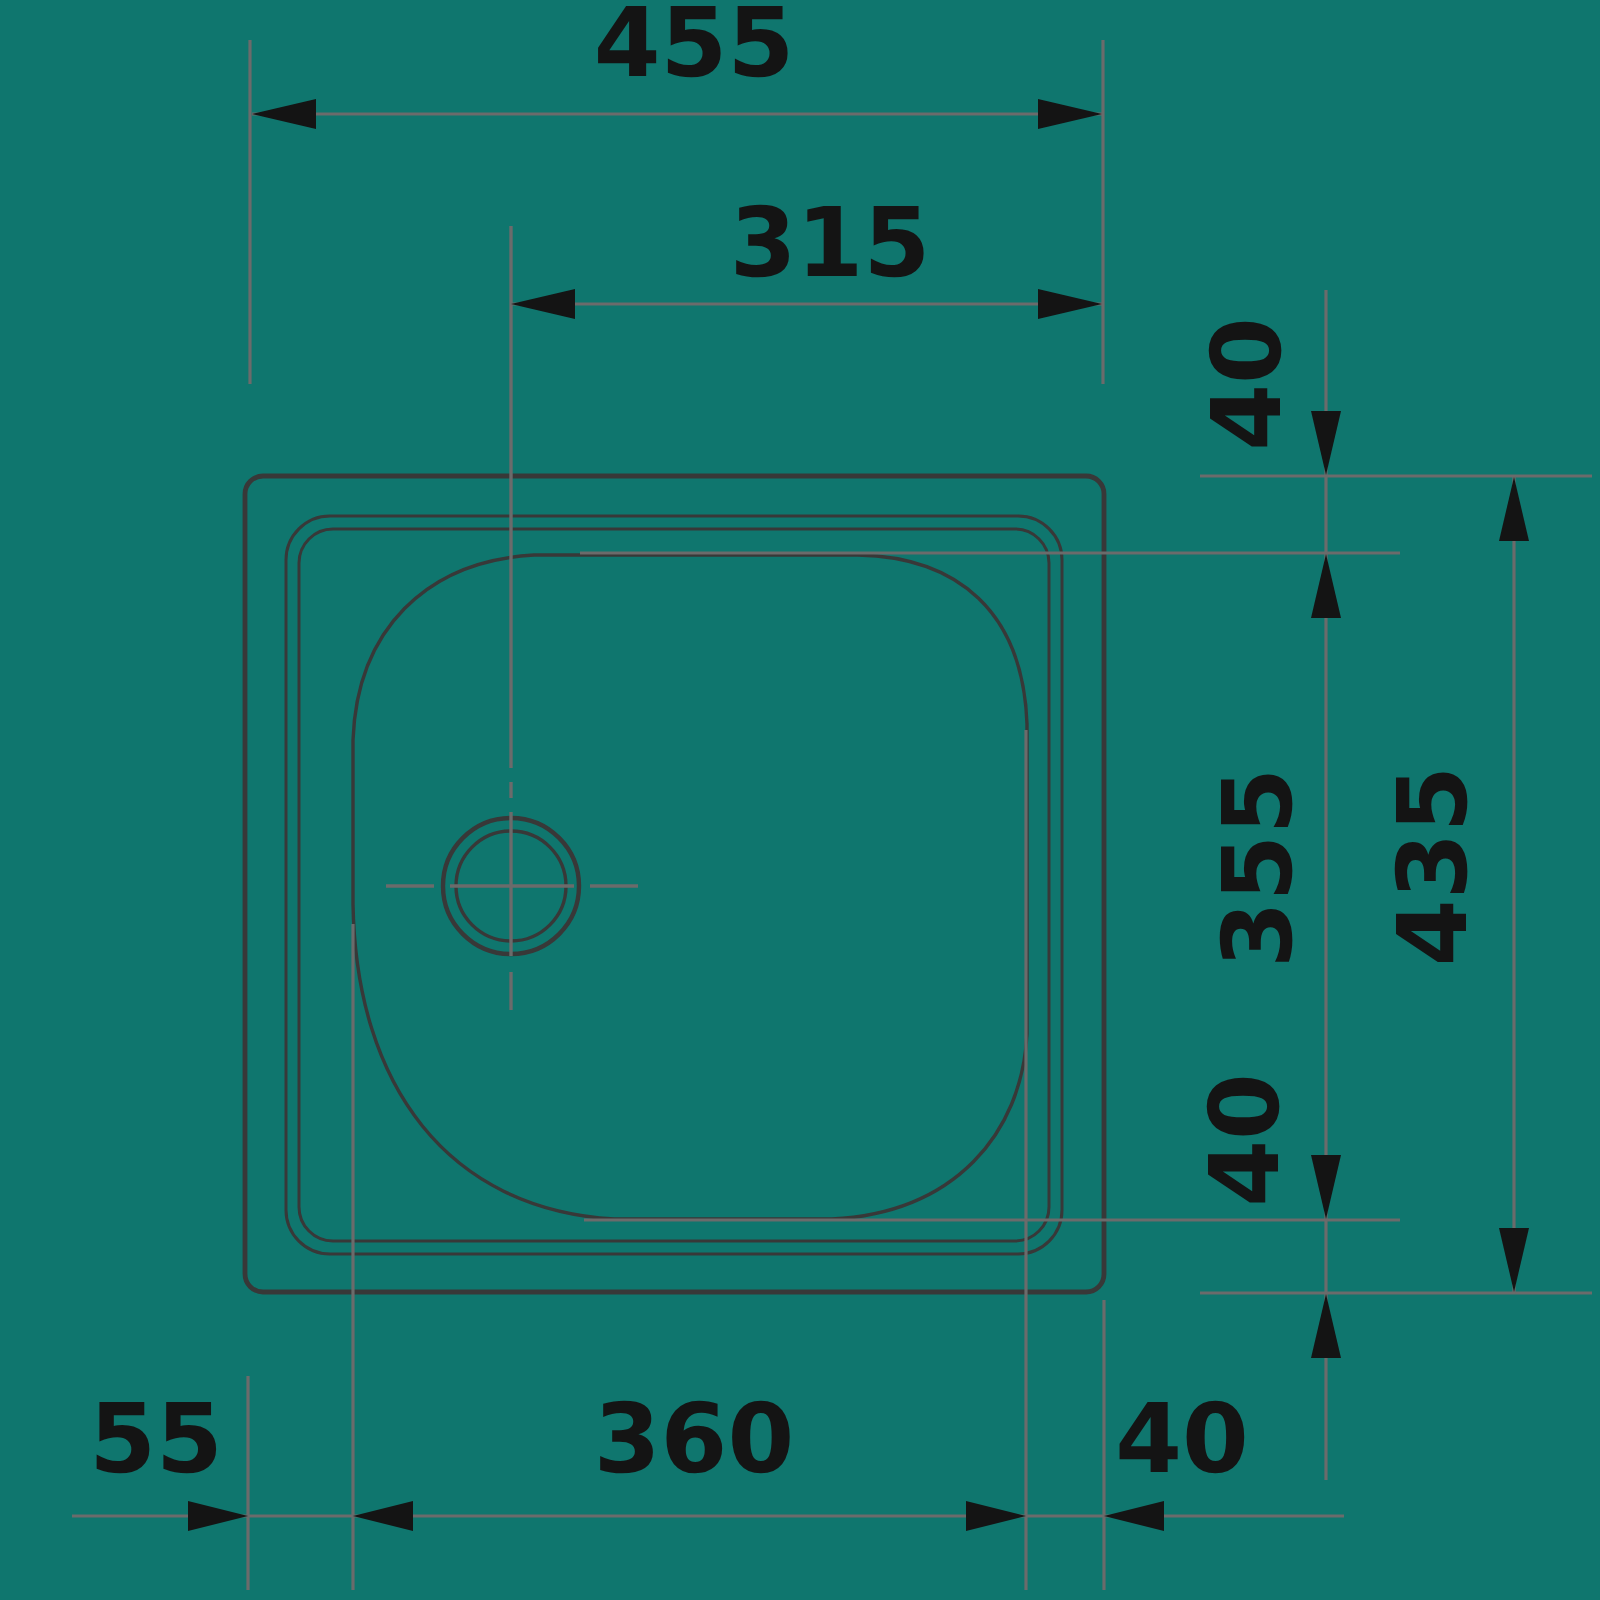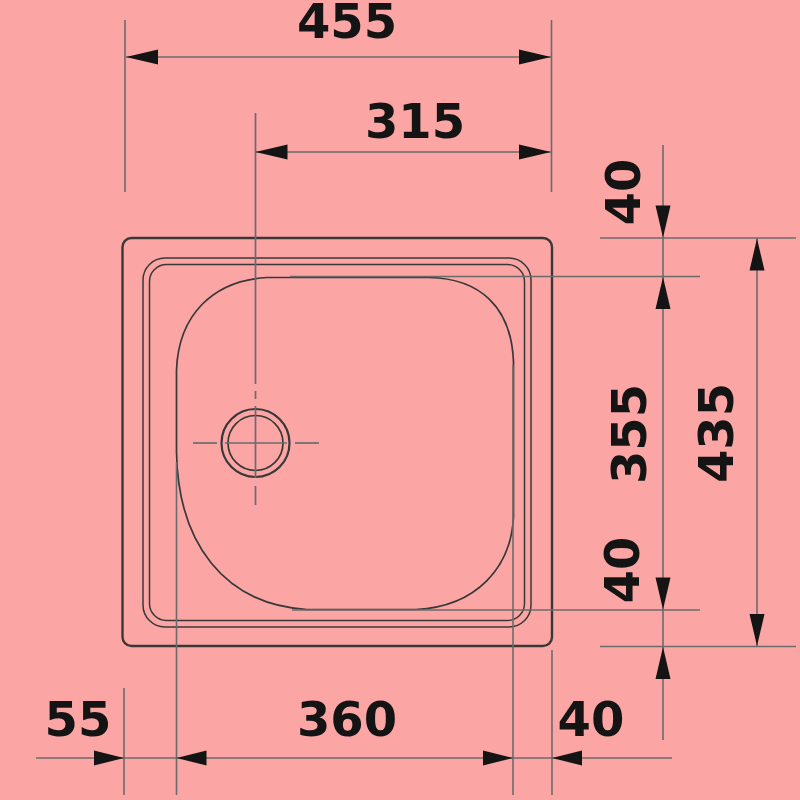--- a/index.html
+++ b/index.html
@@ -1,19 +1,19 @@
 <!DOCTYPE html>
 <html><head>
 <meta charset="utf-8">
 <style>
   html, body { margin: 0; padding: 0; background: #ffffff; }
   .stage {
     position: relative;
     width: 800px; height: 800px;
-    background: #fca5a5;
+    background: #0f766e;
     overflow: hidden;
   }
   svg { display: block; }
   .dim-label {
     font-family: "DejaVu Sans", "Liberation Sans", sans-serif;
     font-weight: bold;
     font-size: 48px;
   }
 </style>
 </head>

